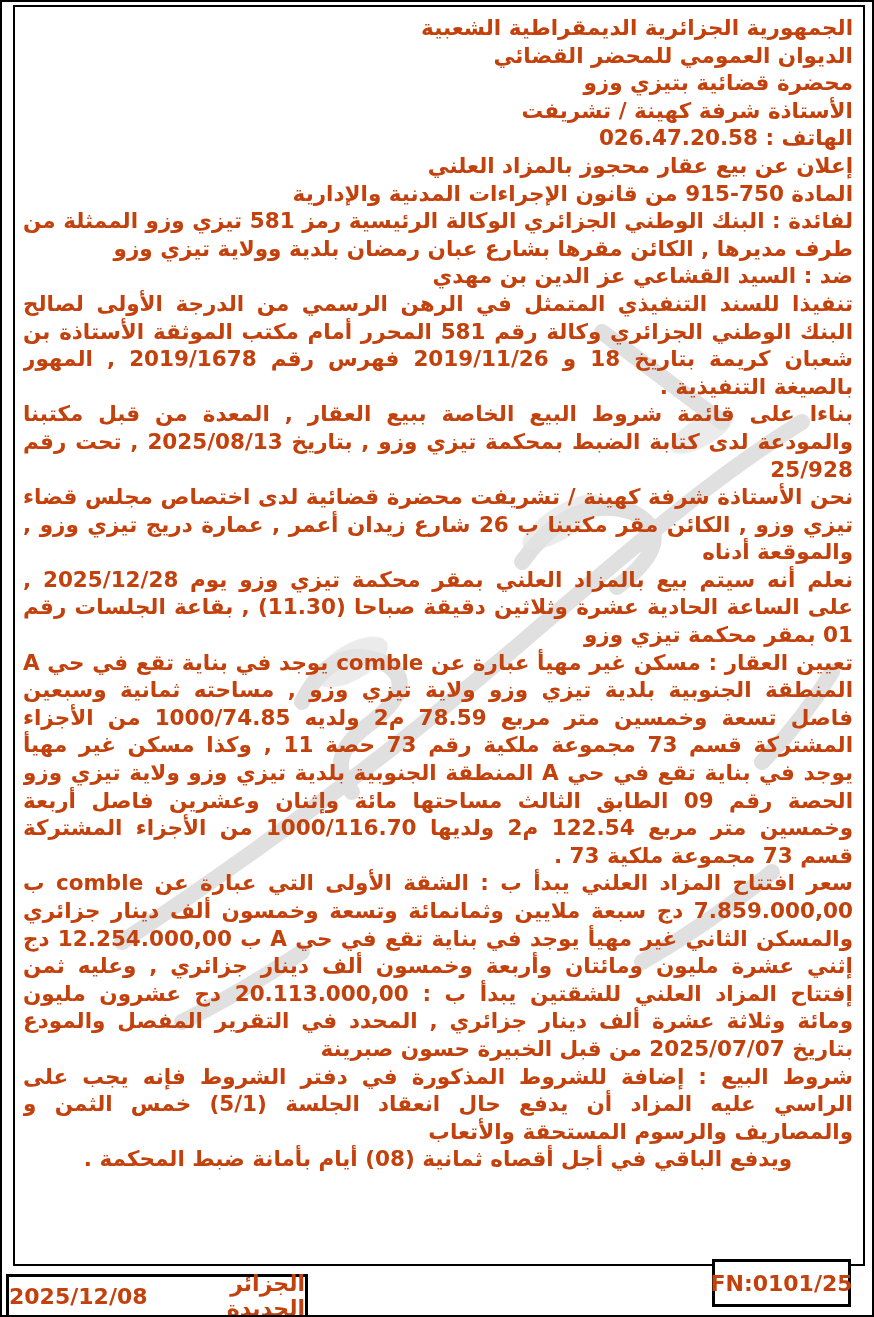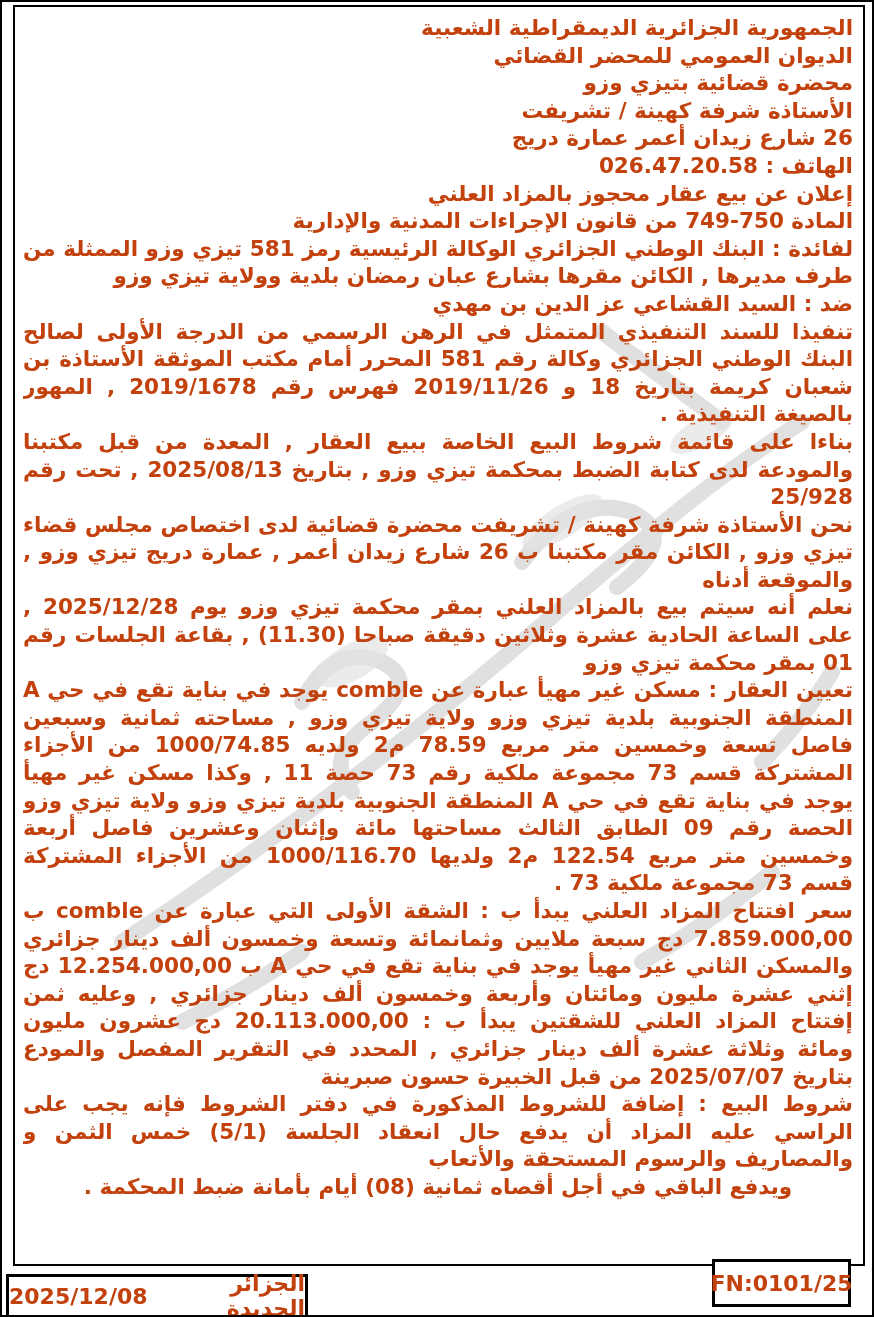--- a/index.html
+++ b/index.html
@@ -83,24 +83,23 @@
     </g>
   </svg>
 
   <div class="frame"></div>
 
   <div class="content" dir="rtl">
     <p class="right">الجمهورية الجزائرية الديمقراطية الشعبية</p>
     <p class="right">الديوان العمومي للمحضر القضائي</p>
     <p class="right">محضرة قضائية بتيزي وزو</p>
     <p class="right">الأستاذة شرفة كهينة / تشريفت</p>
-    <p class="right">26 شارع زيدان أعمر عمارة دريج</p>
     <p class="right">الهاتف : 026.47.20.58</p>
     <p class="right">إعلان عن بيع عقار محجوز بالمزاد العلني</p>
-    <p class="right">المادة 750-749 من قانون الإجراءات المدنية والإدارية</p>
+    <p class="right">المادة 750-915 من قانون الإجراءات المدنية والإدارية</p>
 
     <p class="justify">لفائدة : البنك الوطني الجزائري الوكالة الرئيسية رمز 581 تيزي وزو الممثلة من طرف مديرها , الكائن مقرها بشارع عبان رمضان بلدية وولاية تيزي وزو</p>
     <p class="right">ضد : السيد القشاعي عز الدين بن مهدي</p>
     <p class="justify">تنفيذا للسند التنفيذي المتمثل في الرهن الرسمي من الدرجة الأولى لصالح البنك الوطني الجزائري وكالة رقم 581 المحرر أمام مكتب الموثقة الأستاذة بن شعبان كريمة بتاريخ 18 و 2019/11/26 فهرس رقم 2019/1678 , المهور بالصيغة التنفيذية .</p>
     <p class="justify">بناءا على قائمة شروط البيع الخاصة ببيع العقار , المعدة من قبل مكتبنا والمودعة لدى كتابة الضبط بمحكمة تيزي وزو , بتاريخ 2025/08/13 , تحت رقم 25/928</p>
     <p class="justify">نحن الأستاذة شرفة كهينة / تشريفت محضرة قضائية لدى اختصاص مجلس قضاء تيزي وزو , الكائن مقر مكتبنا ب 26 شارع زيدان أعمر , عمارة دريج تيزي وزو , والموقعة أدناه</p>
     <p class="justify">نعلم أنه سيتم بيع بالمزاد العلني بمقر محكمة تيزي وزو يوم 2025/12/28 , على الساعة الحادية عشرة وثلاثين دقيقة صباحا (11.30) , بقاعة الجلسات رقم 01 بمقر محكمة تيزي وزو</p>
     <p class="justify">تعيين العقار : مسكن غير مهيأ عبارة عن comble يوجد في بناية تقع في حي A المنطقة الجنوبية بلدية تيزي وزو ولاية تيزي وزو , مساحته ثمانية وسبعين فاصل تسعة وخمسين متر مربع 78.59 م2 ولديه 1000/74.85 من الأجزاء المشتركة قسم 73 مجموعة ملكية رقم 73 حصة 11 , وكذا مسكن غير مهيأ يوجد في بناية تقع في حي A المنطقة الجنوبية بلدية تيزي وزو ولاية تيزي وزو الحصة رقم 09 الطابق الثالث مساحتها مائة وإثنان وعشرين فاصل أربعة وخمسين متر مربع 122.54 م2 ولديها 1000/116.70 من الأجزاء المشتركة قسم 73 مجموعة ملكية 73 .</p>
     <p class="justify">سعر افتتاح المزاد العلني يبدأ ب : الشقة الأولى التي عبارة عن comble ب 7.859.000,00 دج سبعة ملايين وثمانمائة وتسعة وخمسون ألف دينار جزائري والمسكن الثاني غير مهيأ يوجد في بناية تقع في حي A ب 12.254.000,00 دج إثني عشرة مليون ومائتان وأربعة وخمسون ألف دينار جزائري , وعليه ثمن إفتتاح المزاد العلني للشقتين يبدأ ب : 20.113.000,00 دج عشرون مليون ومائة وثلاثة عشرة ألف دينار جزائري , المحدد في التقرير المفصل والمودع بتاريخ 2025/07/07 من قبل الخبيرة حسون صبرينة</p>
     <p class="justify">شروط البيع : إضافة للشروط المذكورة في دفتر الشروط فإنه يجب على الراسي عليه المزاد أن يدفع حال انعقاد الجلسة (5/1) خمس الثمن و والمصاريف والرسوم المستحقة والأتعاب</p>

